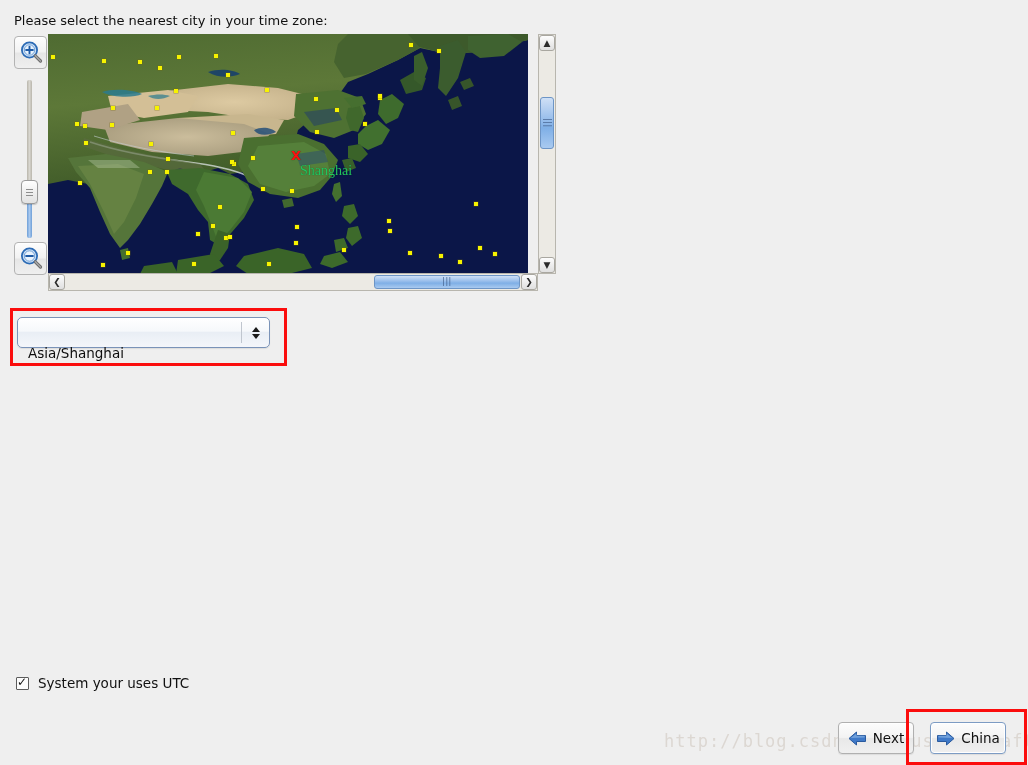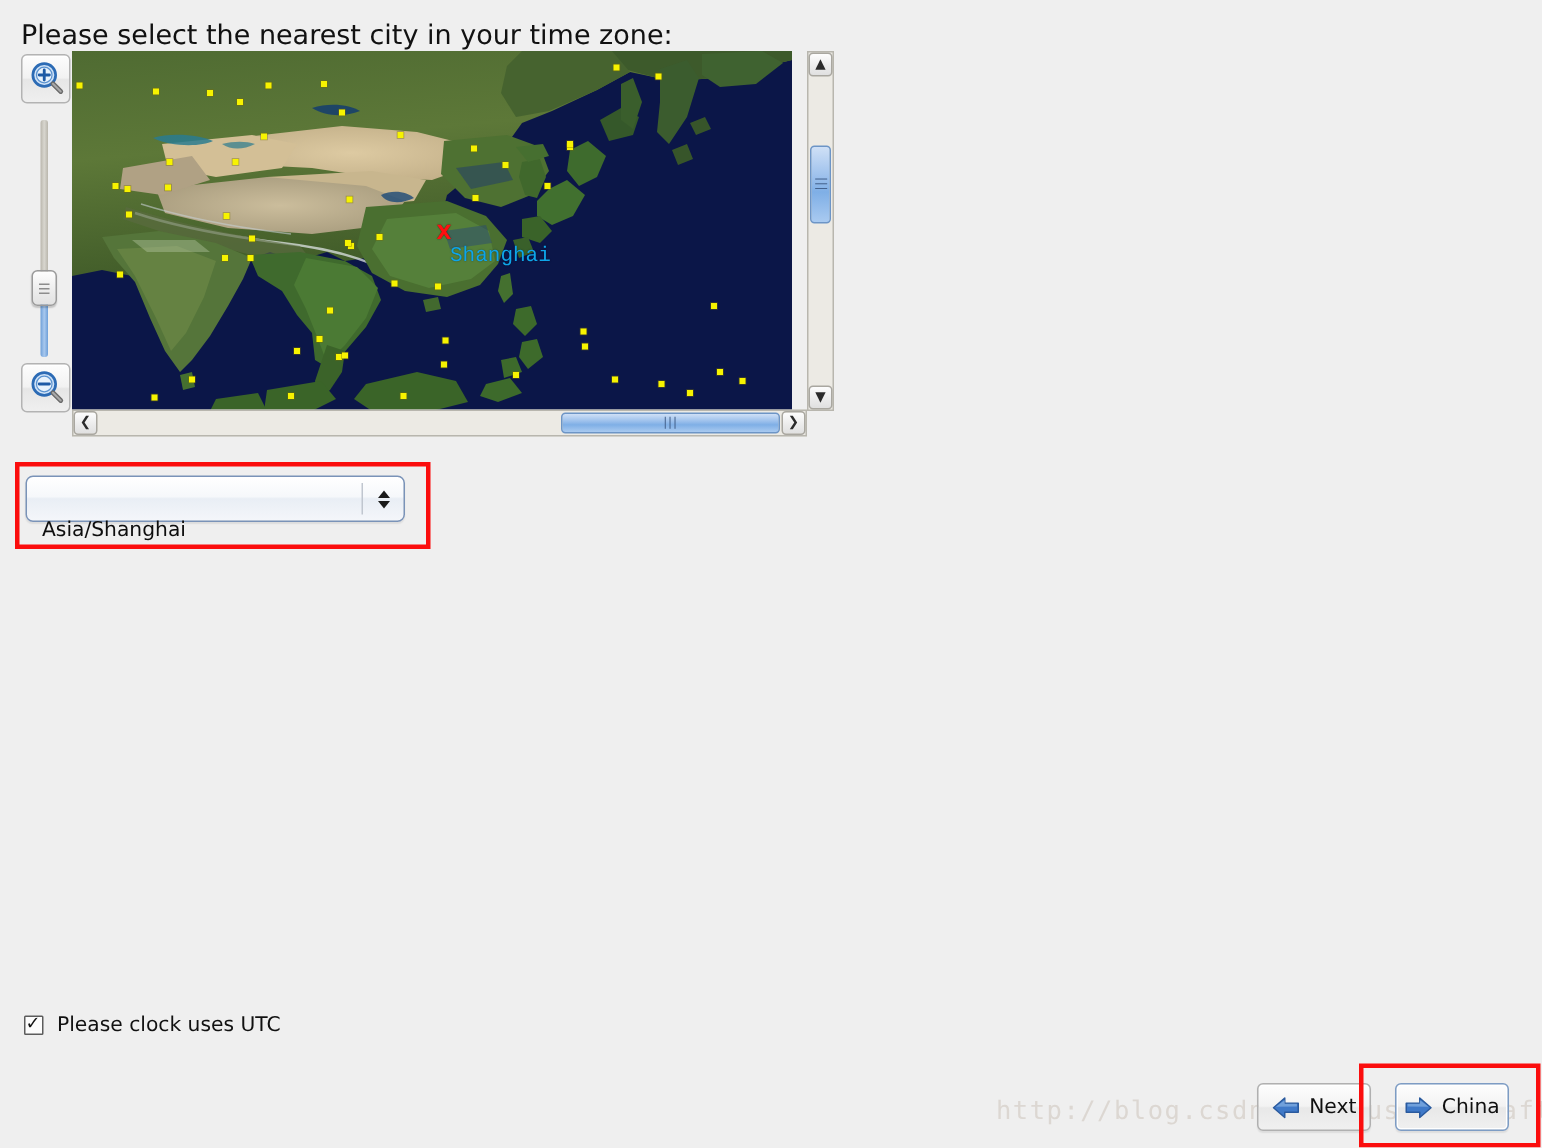--- a/index.html
+++ b/index.html
@@ -11,21 +11,21 @@
     background: #efefef;
     font-family: "DejaVu Sans", "Liberation Sans", sans-serif;
     font-size: 13px;
     color: #0b0b0b;
   }
   #root { position: relative; width: 1028px; height: 765px; background: #efefef; }
 
   
   .prompt {
     position: absolute; left: 14px; top: 13px;
-    font-size: 18px; color: #111; white-space: nowrap;
+    font-size: 13px; color: #111; white-space: nowrap;
   }
 
   
   .map-widget { position: absolute; left: 11px; top: 34px; width: 534px; height: 255px; }
 
   
   .zoom-col {
     position: absolute; left: 0px; top: 0px; width: 37px; height: 244px;
     background: #efefef;
   }
@@ -75,22 +75,22 @@
   .city-dot {
     position: absolute; width: 4px; height: 4px; background: #f7f300;
     box-shadow: 0 0 0 0.5px rgba(120,110,0,.5);
   }
   .sel-marker {
     position: absolute; color: #ff1010; font-size: 13px; font-weight: bold;
     line-height: 10px; font-family: "DejaVu Sans", sans-serif;
     text-shadow: 0 0 1px rgba(0,0,0,.6);
   }
   .sel-label {
-    position: absolute; color: #0ea5e9; font-size: 14px;
-    font-family: Liberation Mono, monospace;
+    position: absolute; color: #22c55e; font-size: 14px;
+    font-family: Liberation Serif, serif;
     text-shadow: 0 0 1px rgba(0,0,0,.5);
     white-space: nowrap;
   }
 
   
   .sb-v {
     position: absolute; left: 527px; top: 0px; width: 18px; height: 240px;
     background: #eceae4; border: 1px solid #b8b6ae;
   }
   .sb-h {
@@ -418,21 +418,21 @@
         <span class="chev chev-up"></span>
         <span class="chev chev-down"></span>
       </span>
     </div>
   </div>
 
   <div class="annot annot-combo"></div>
 
   <div class="checkline">
     <span class="cbox"></span>
-    <span class="cblabel">Please clock uses UTC</span>
+    <span class="cblabel">System your uses UTC</span>
   </div>
 
   <div class="watermark">http://blog.csdn.net/MusicHnchafter</div>
 
   <div class="nav-btn btn-back">
     <span>
       <svg class="arrow-svg" width="19" height="15" viewBox="0 0 19 15">
         <path d="M8.5,1 L8.5,4.5 L17.5,4.5 L17.5,10.5 L8.5,10.5 L8.5,14 L1,7.5 Z" fill="#3f79c8" stroke="#2a5a9e" stroke-width="1" stroke-linejoin="round"></path>
         <path d="M8.5,2.4 L8.5,4.8 L16.6,4.8 L16.6,6.6 L2.6,6.9 Z" fill="#79a7de" opacity=".85"></path>
       </svg>

